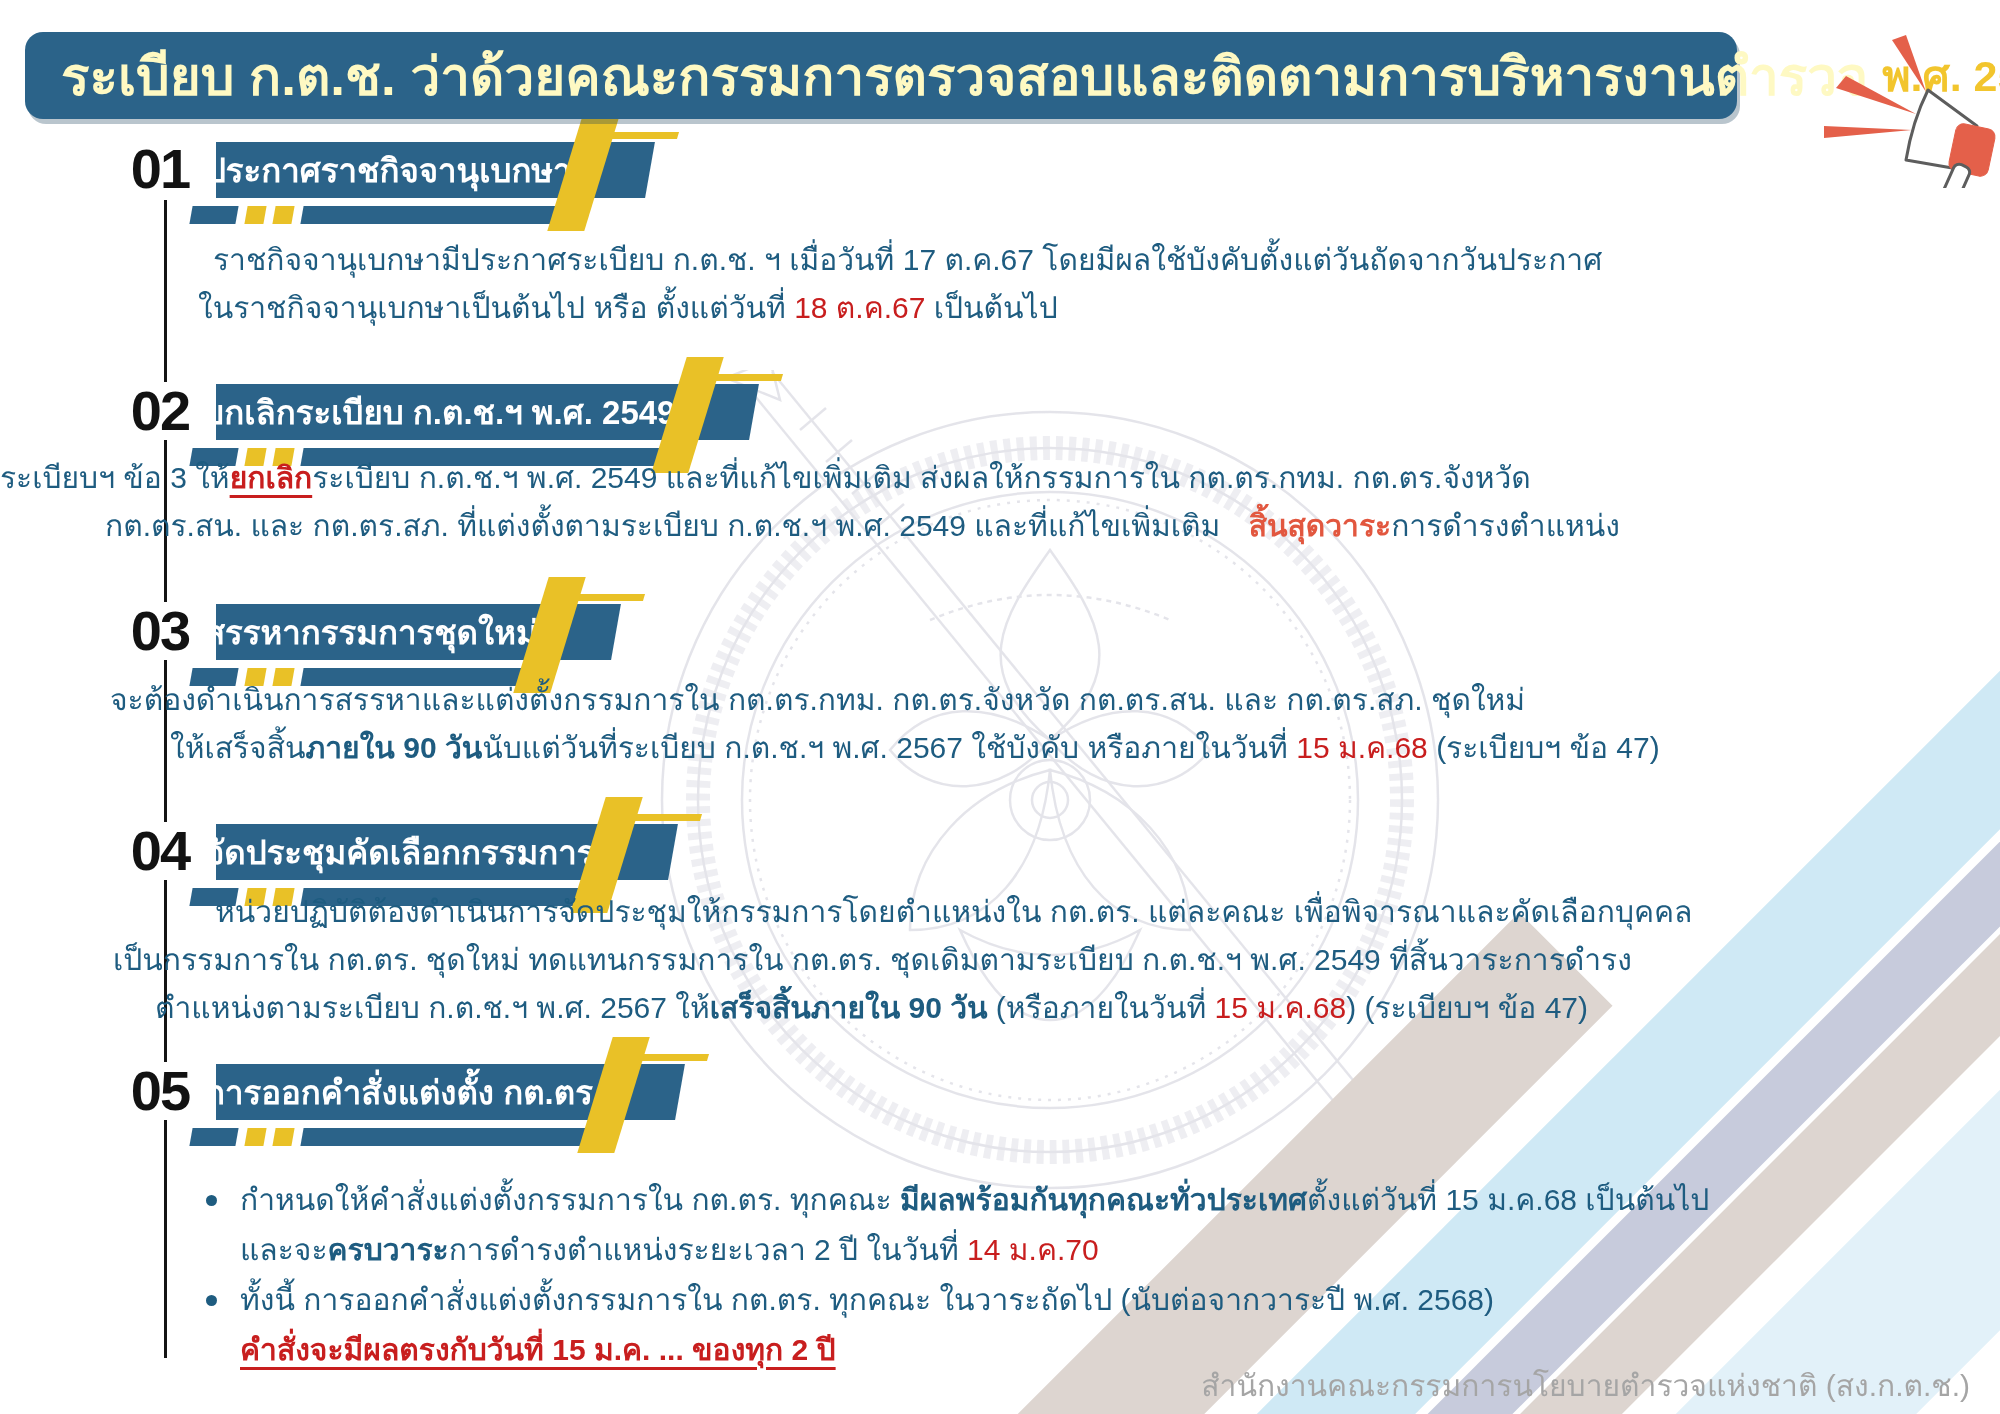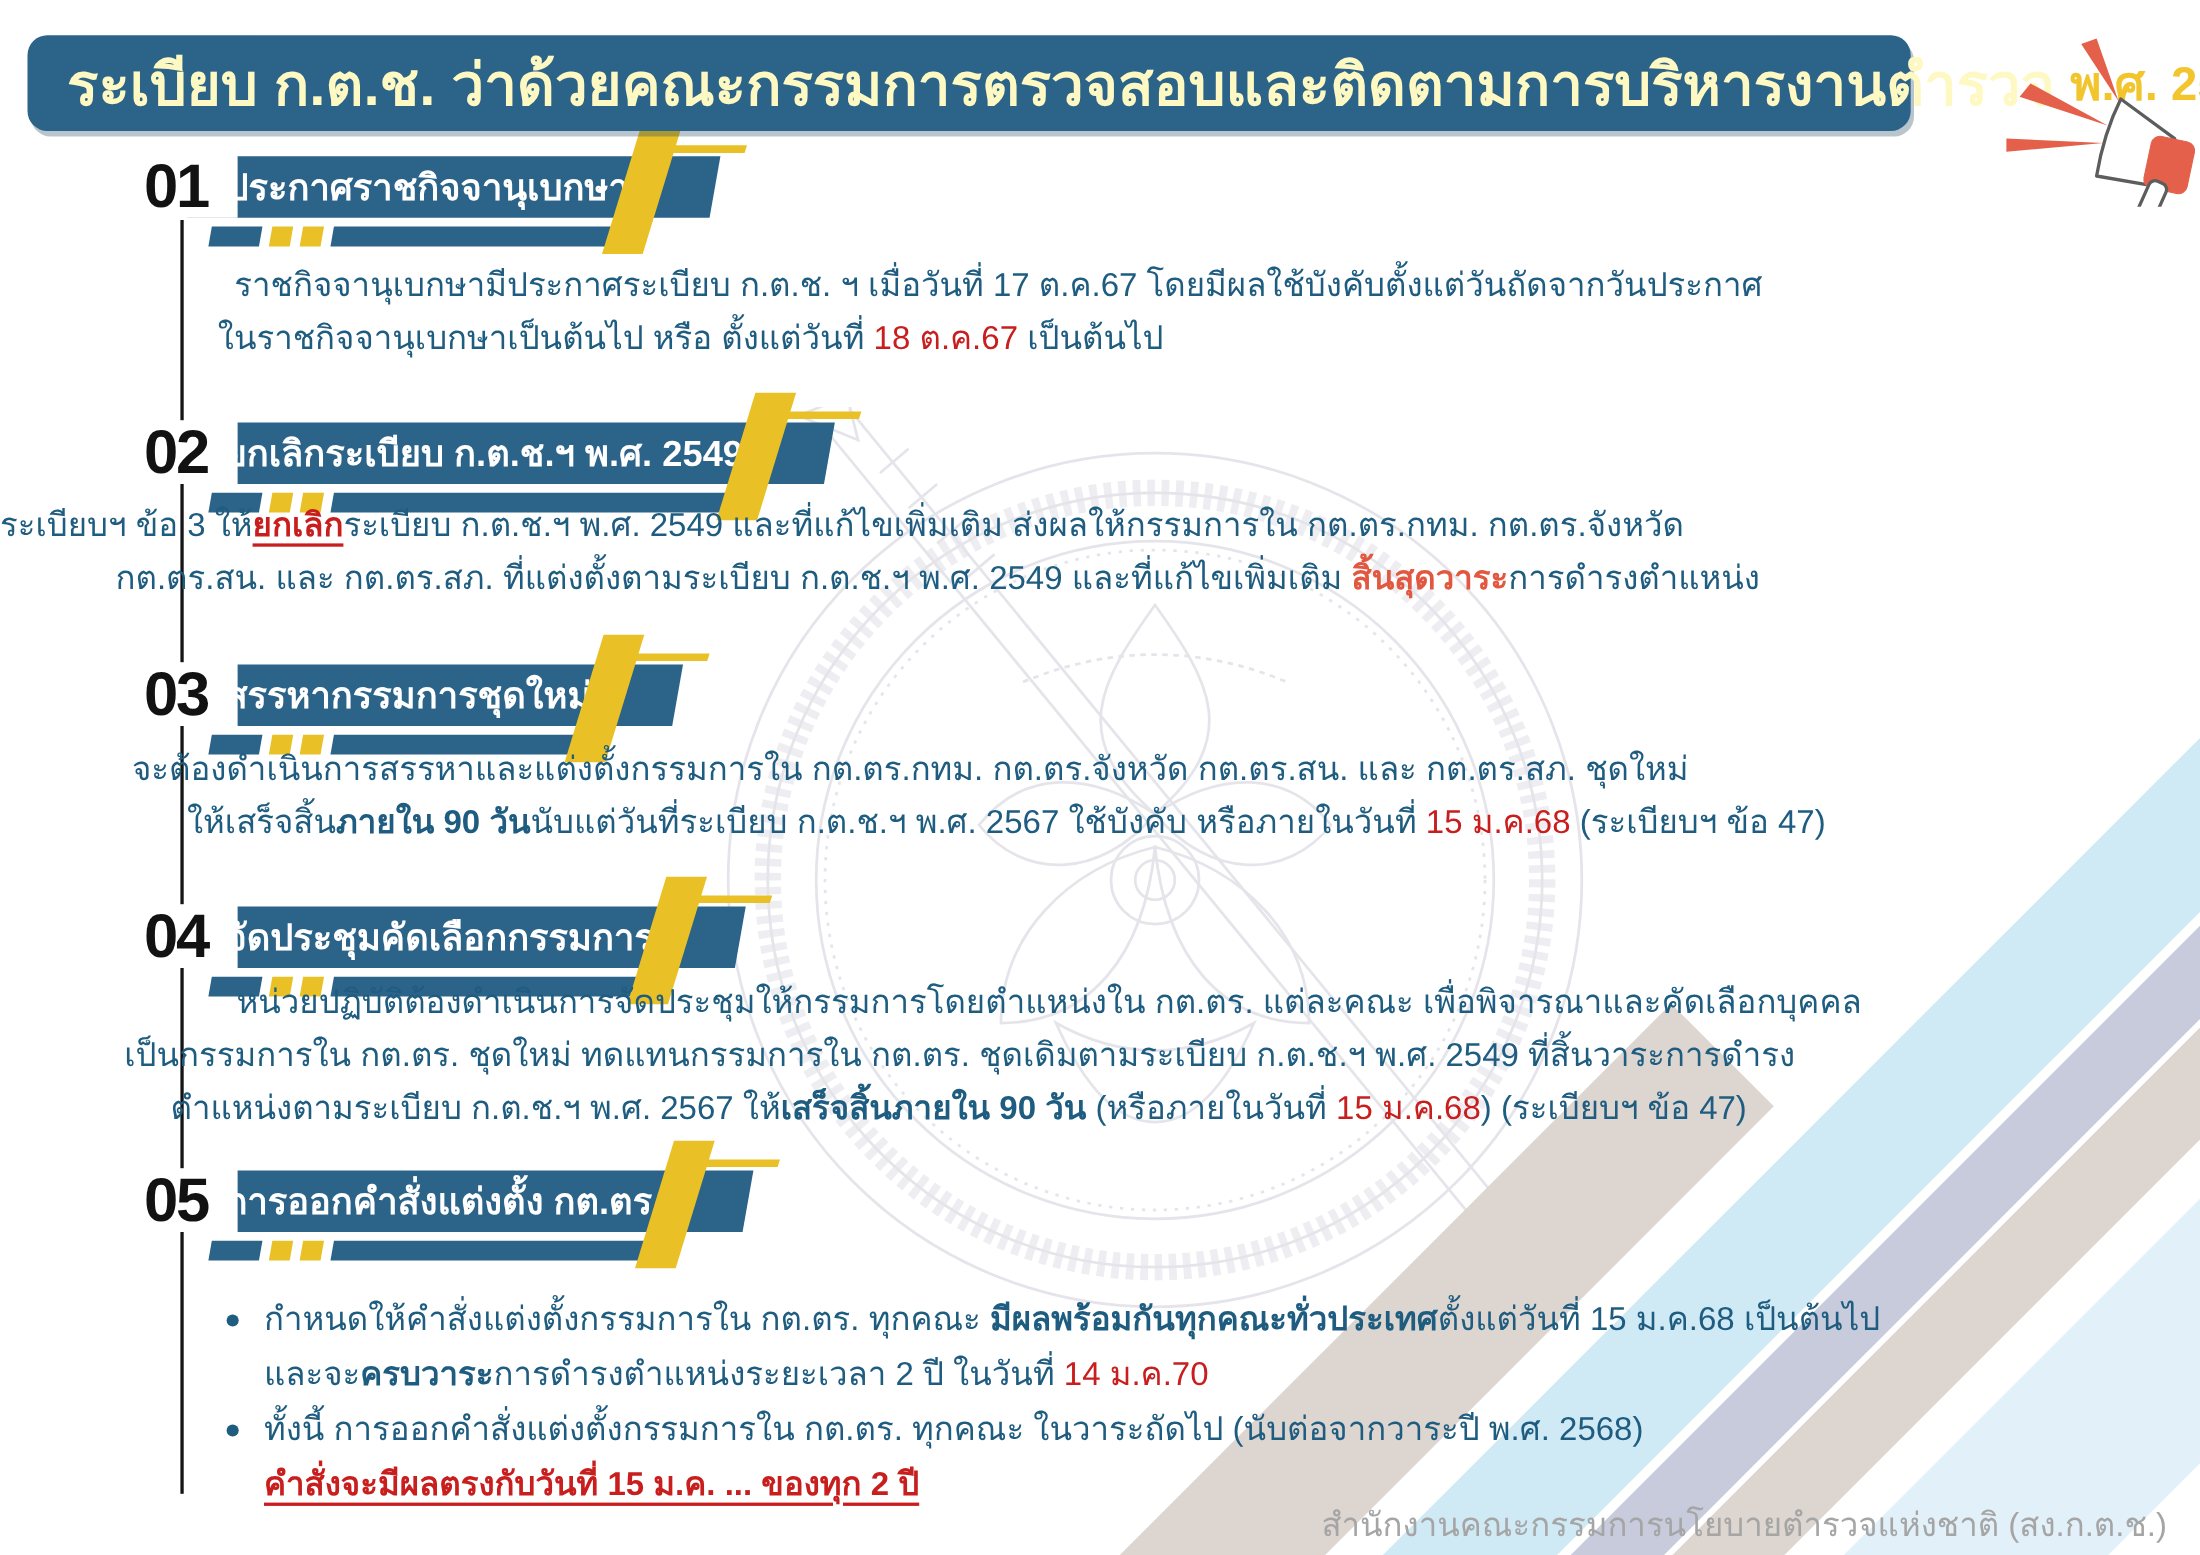--- a/index.html
+++ b/index.html
@@ -60,21 +60,21 @@
   .ub.b2{flex:1;background:var(--blue);}
 
   
   .body-block{position:absolute;left:0;width:1990px;z-index:3;}
   .bodyline{position:relative;font-size:30px;line-height:48px;color:var(--ink);white-space:nowrap;}
   .lh50 .bodyline{line-height:50px;}
   .bullet::before{content:"";position:absolute;left:206px;top:20px;width:11px;height:11px;border-radius:50%;background:var(--ink);}
   .seg{white-space:pre-wrap;}
   .seg.b{font-weight:700;}
   .seg.r{color:var(--red);font-weight:400;}
-  .seg.o{color:var(--orange);font-weight:700;}
+  .seg.o{color:var(--orange);font-weight:700;margin-left:20px;}
   .seg.ru{color:var(--red);font-weight:700;text-decoration:underline;text-underline-offset:7px;text-decoration-thickness:3px;}
 
   
   .footer{position:absolute;right:30px;top:1362px;z-index:6;color:var(--grey);font-size:30px;white-space:nowrap;}
 </style>
 </head>
 <body>
 
 <div class="page">
 
@@ -184,21 +184,21 @@
     </div>
     <div class="slash"></div>
     <div class="underbar">
       <i class="ub b1"></i>
         <i class="ub y"></i>
         <i class="ub y"></i>
         <i class="ub b2"></i>
     </div>
   </div>
   <div class="body-block" style="top:676px;">
-    <div class="bodyline" style="padding-left:120px;"><span class="seg n">จะต้องดำเนินการสรรหาและแต่งตั้งกรรมการใน กต.ตร.กทม. กต.ตร.จังหวัด กต.ตร.สน. และ กต.ตร.สภ. ชุดใหม่</span></div>
+    <div class="bodyline" style="padding-left:94px;margin-left:16px;"><span class="seg n">จะต้องดำเนินการสรรหาและแต่งตั้งกรรมการใน กต.ตร.กทม. กต.ตร.จังหวัด กต.ตร.สน. และ กต.ตร.สภ. ชุดใหม่</span></div>
     <div class="bodyline" style="padding-left:170px;"><span class="seg n">ให้เสร็จสิ้น</span><span class="seg b">ภายใน 90 วัน</span><span class="seg n">นับแต่วันที่ระเบียบ ก.ต.ช.ฯ พ.ศ. 2567 ใช้บังคับ หรือภายในวันที่ </span><span class="seg r">15 ม.ค.68</span><span class="seg n"> (ระเบียบฯ ข้อ 47)</span></div>
   </div>
 
   <div class="banner" style="top:824px;">
     <div class="topline"></div>
     <div class="bar">
       <span class="bar-text">จัดประชุมคัดเลือกกรรมการ</span>
     </div>
     <div class="slash"></div>
     <div class="underbar">

